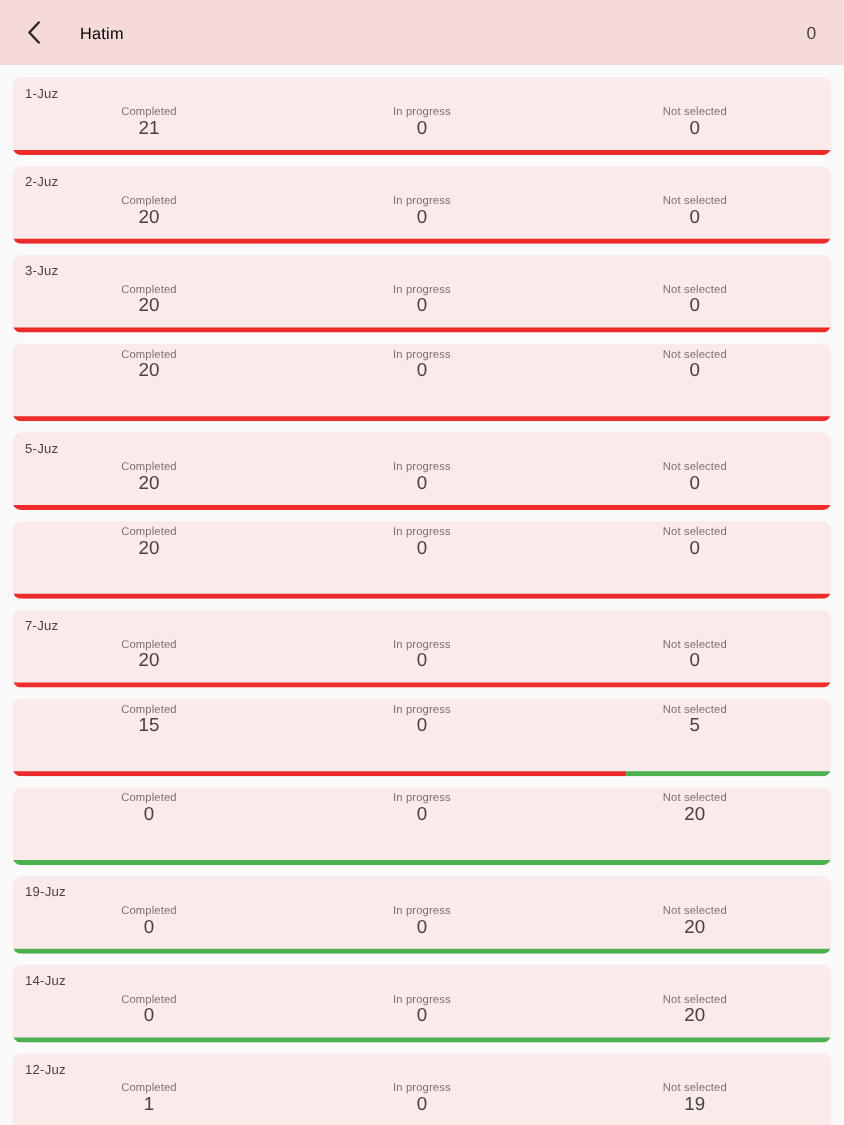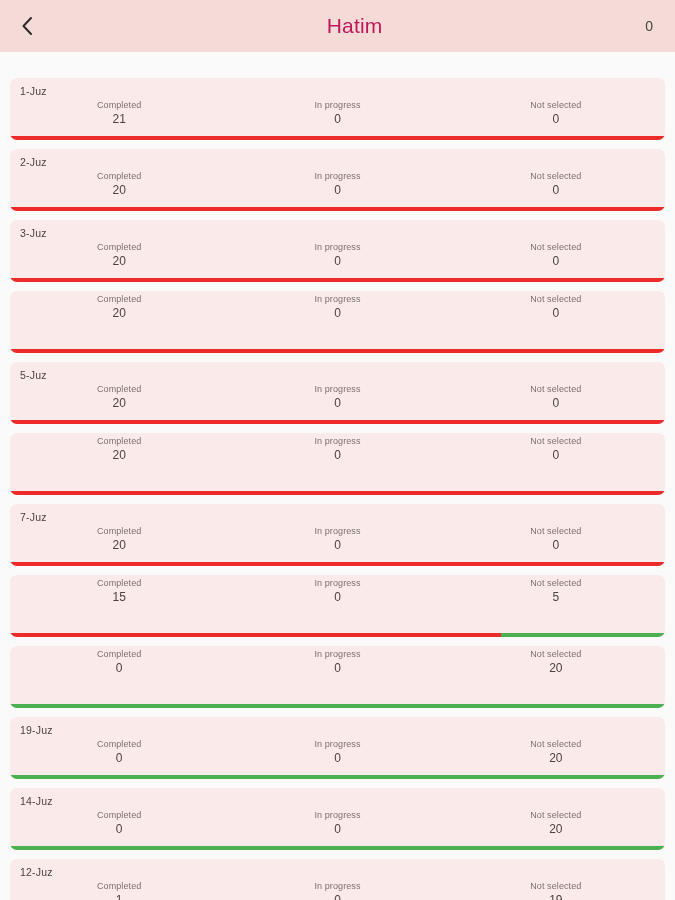--- a/index.html
+++ b/index.html
@@ -31,39 +31,38 @@
     display: flex;
     align-items: center;
     justify-content: center;
     cursor: pointer;
     flex: 0 0 auto;
   }
 
   .back-btn svg { display: block; }
 
   .header-title {
-    font-size: 21px;
-    color: #be185d;
+    font-size: 13px;
+    color: #000000;
     margin-left: 22px;
     letter-spacing: .2px;
     flex: 1 1 auto;
-    text-align: center;
   }
 
   .header-count {
     font-size: 14px;
     color: #4a4340;
     flex: 0 0 auto;
   }
 
   
   .content {
     height: 848px;
     background: #fafafa;
-    padding: 26px 10px 0 10px;
+    padding: 10px 10px 0 10px;
     overflow: hidden;
   }
 
   
   .card {
     background: #fbeaea;
     border-radius: 7px;
     margin-bottom: 9px;
     overflow: hidden;
     position: relative;
@@ -88,21 +87,21 @@
   }
 
   .stat-label {
     font-size: 9px;
     color: #7a716e;
     letter-spacing: .1px;
     line-height: 13px;
   }
 
   .stat-value {
-    font-size: 12px;
+    font-size: 15px;
     color: #4a4340;
     line-height: 14px;
   }
 
   
   .bar {
     position: absolute;
     left: 0;
     right: 0;
     bottom: 0;

